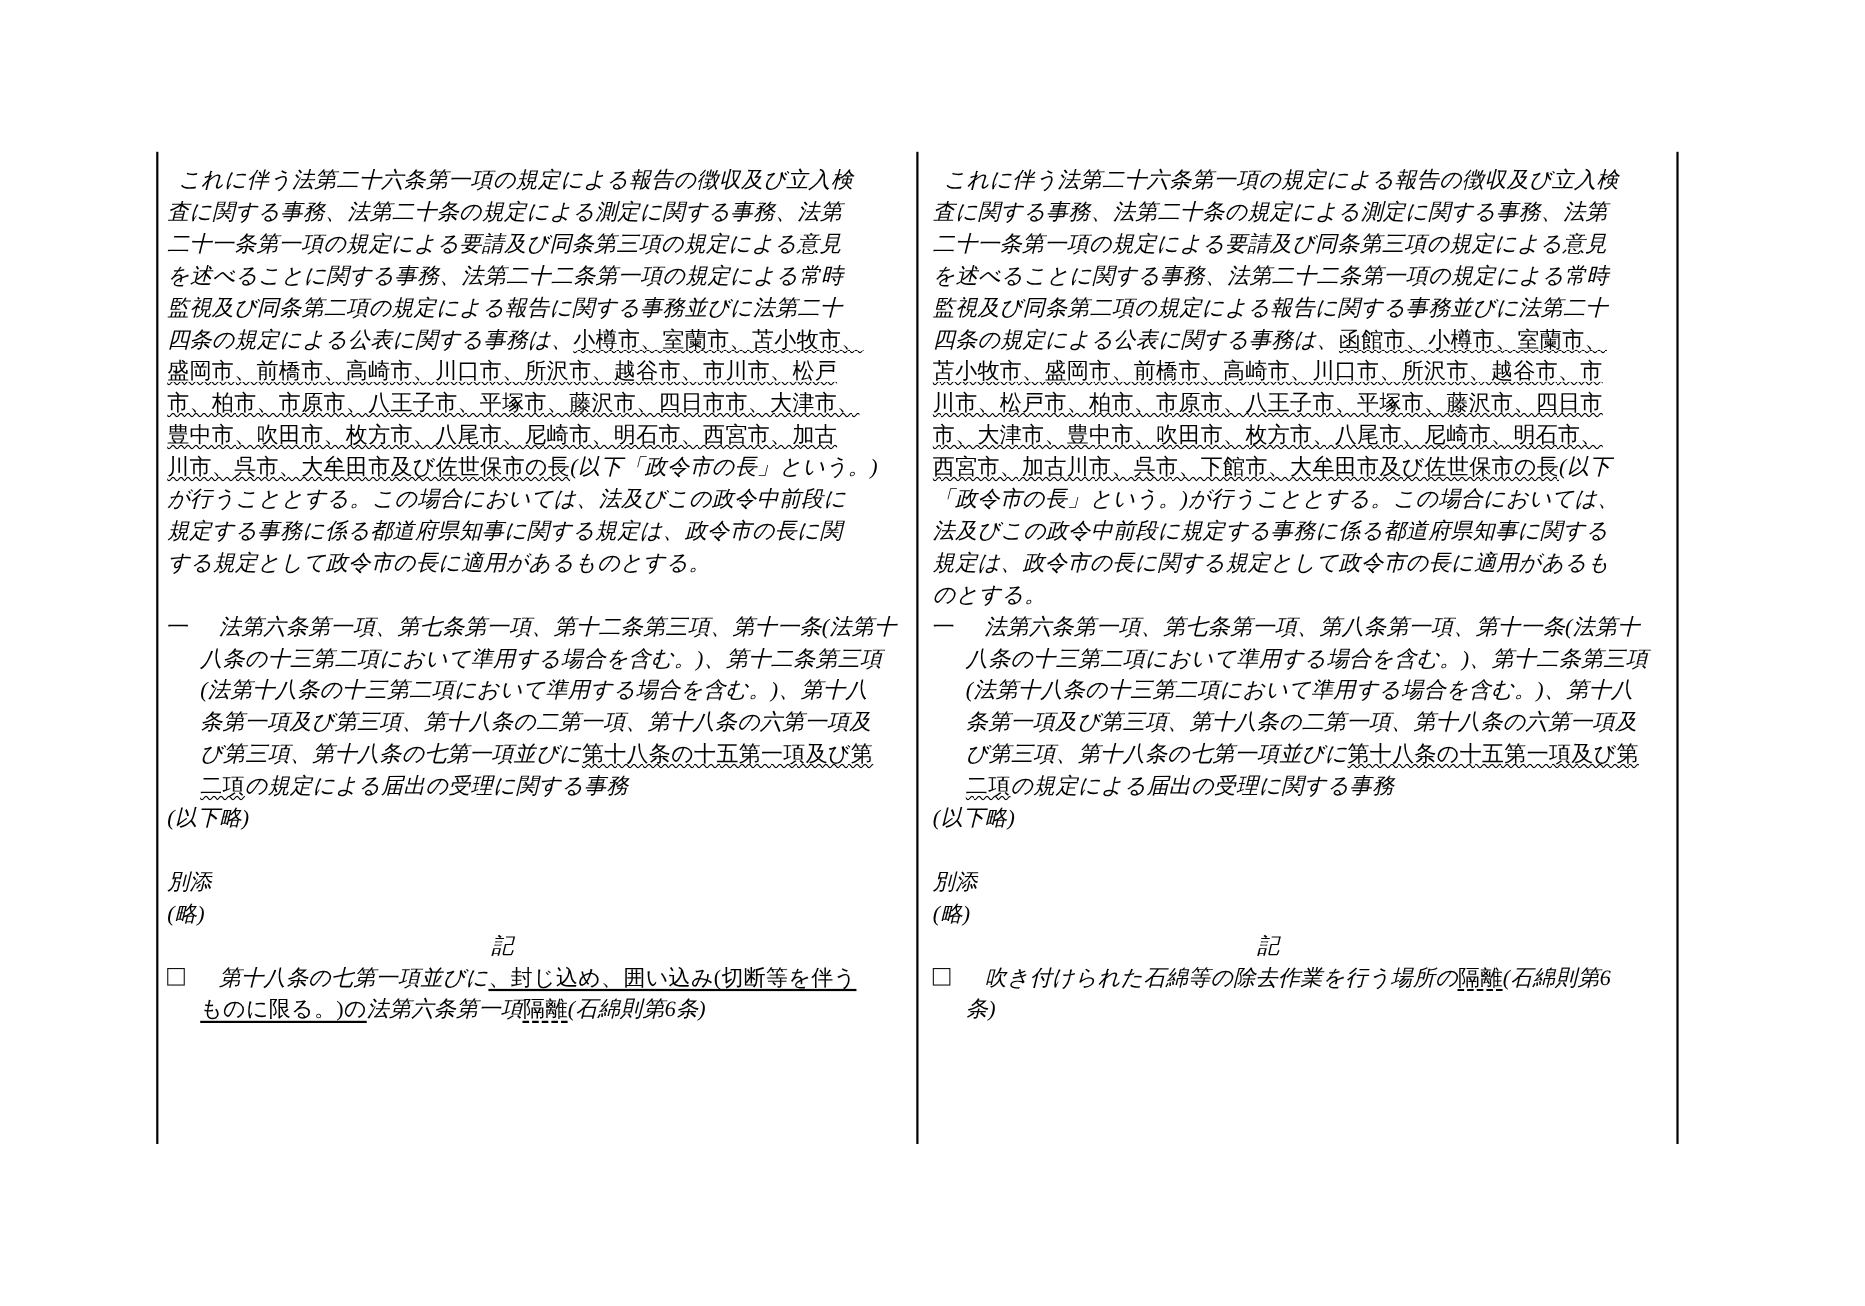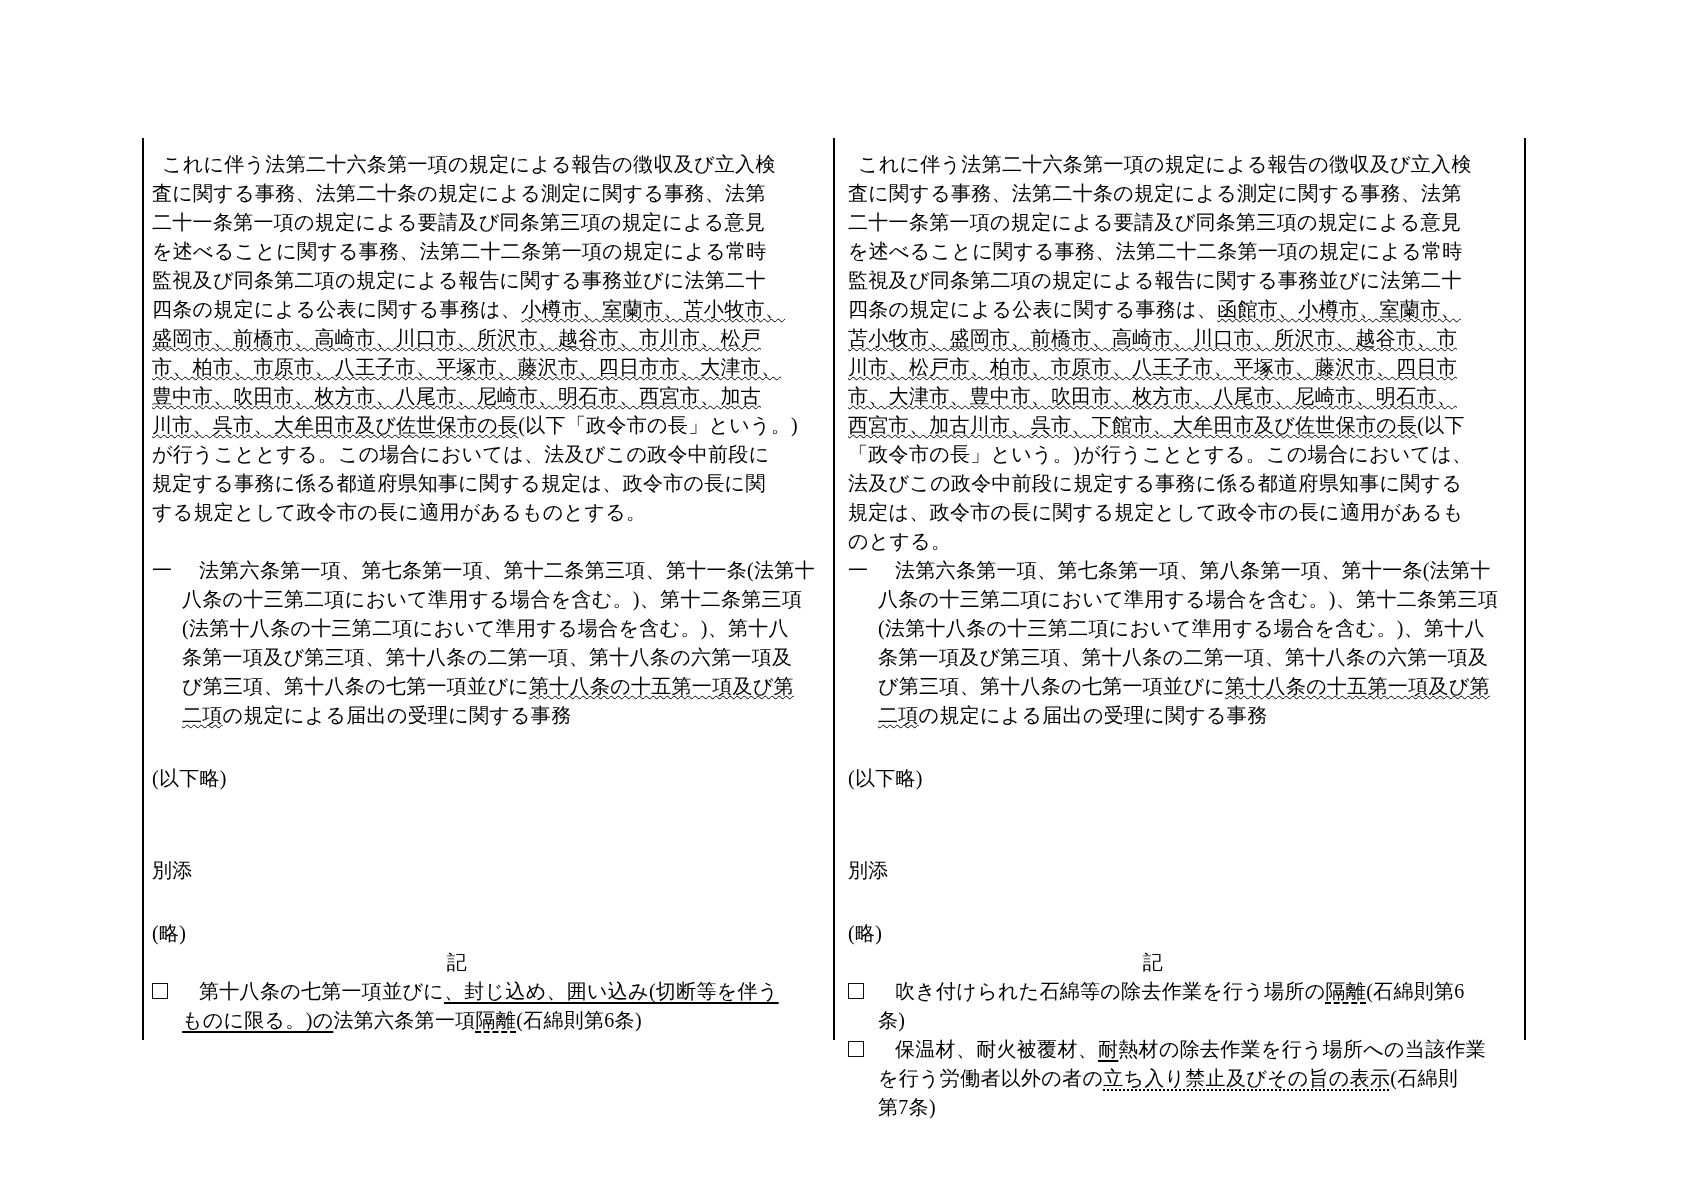--- a/index.html
+++ b/index.html
@@ -29,38 +29,38 @@
   .column {
     position: absolute;
     top: 150px;
     width: 670px;
   }
   #left-column  { left: 152px; }
   #right-column { left: 848px; }
   .block { white-space: pre-wrap; }
   .para  { text-indent: 10px; }
   .hang, .item { padding-left: 30px; text-indent: -30px; }
-  .line  { text-indent: 0; margin-top: 34px; }
+  .line  { text-indent: 0; }
   .center{ width: 610px; text-align: center; text-indent: 0; }
   .blank { height: 29px; }
   .marker {
     display: inline-block;
     width: 47px;
     text-indent: 0;
     vertical-align: baseline;
   }
   .cbox {
     display: inline-block;
     width: 16px; height: 16px;
     border: 1.5px solid #111111;
     box-sizing: border-box;
     transform: translateY(1px);
     background: #ffffff;
   }
-  .u-none   { text-decoration: none; }
+  .u-none   { text-decoration: none; font-style: italic; }
   .u-solid  { text-decoration: underline; text-decoration-style: solid;  text-decoration-thickness: 1.5px; text-underline-offset: 4px; }
   .u-wavy   { text-decoration: underline; text-decoration-style: wavy;   text-decoration-thickness: 1px;   text-underline-offset: 2px; text-align: right; }
   .u-dashed { text-decoration: underline; text-decoration-style: dashed; text-decoration-thickness: 1.5px; text-underline-offset: 4px; }
   .u-dotted { text-decoration: underline; text-decoration-style: dotted; text-decoration-thickness: 1.5px; text-underline-offset: 4px; }
 </style>
 </head>
 <body>
 
 <div class="vrule" id="rule-left"></div>
 <div class="vrule" id="rule-middle"></div>
@@ -116,16 +116,13 @@
 条第一項及び第三項、第十八条の二第一項、第十八条の六第一項及
 び第三項、第十八条の七第一項並びに</span><span class="u-wavy">第十八条の十五第一項及び第
 二項</span><span class="u-none">の規定による届出の受理に関する事務</span></div>
     <div class="block line"><span class="u-none">(以下略)</span></div>
     <div class="block blank"></div>
     <div class="block line"><span class="u-none">別添</span></div>
     <div class="block line"><span class="u-none">(略)</span></div>
     <div class="block center"><span class="u-none">記</span></div>
     <div class="block item"><span class="marker"><span class="cbox"></span></span><span class="u-none">吹き付けられた石綿等の除去作業を行う場所の</span><span class="u-dashed">隔離</span><span class="u-none">(石綿則第6
 条)</span></div>
-    <div class="block item"><span class="marker"><span class="cbox"></span></span><span class="u-none">保温材、耐火被覆材、</span><span class="u-solid">耐</span><span class="u-none">熱材の除去作業を行う場所への当該作業
-を行う労働者以外の者の</span><span class="u-dotted">立ち入り禁止及びその旨の表示</span><span class="u-none">(石綿則
-第7条)</span></div>
   </div>
 
 </body></html>

